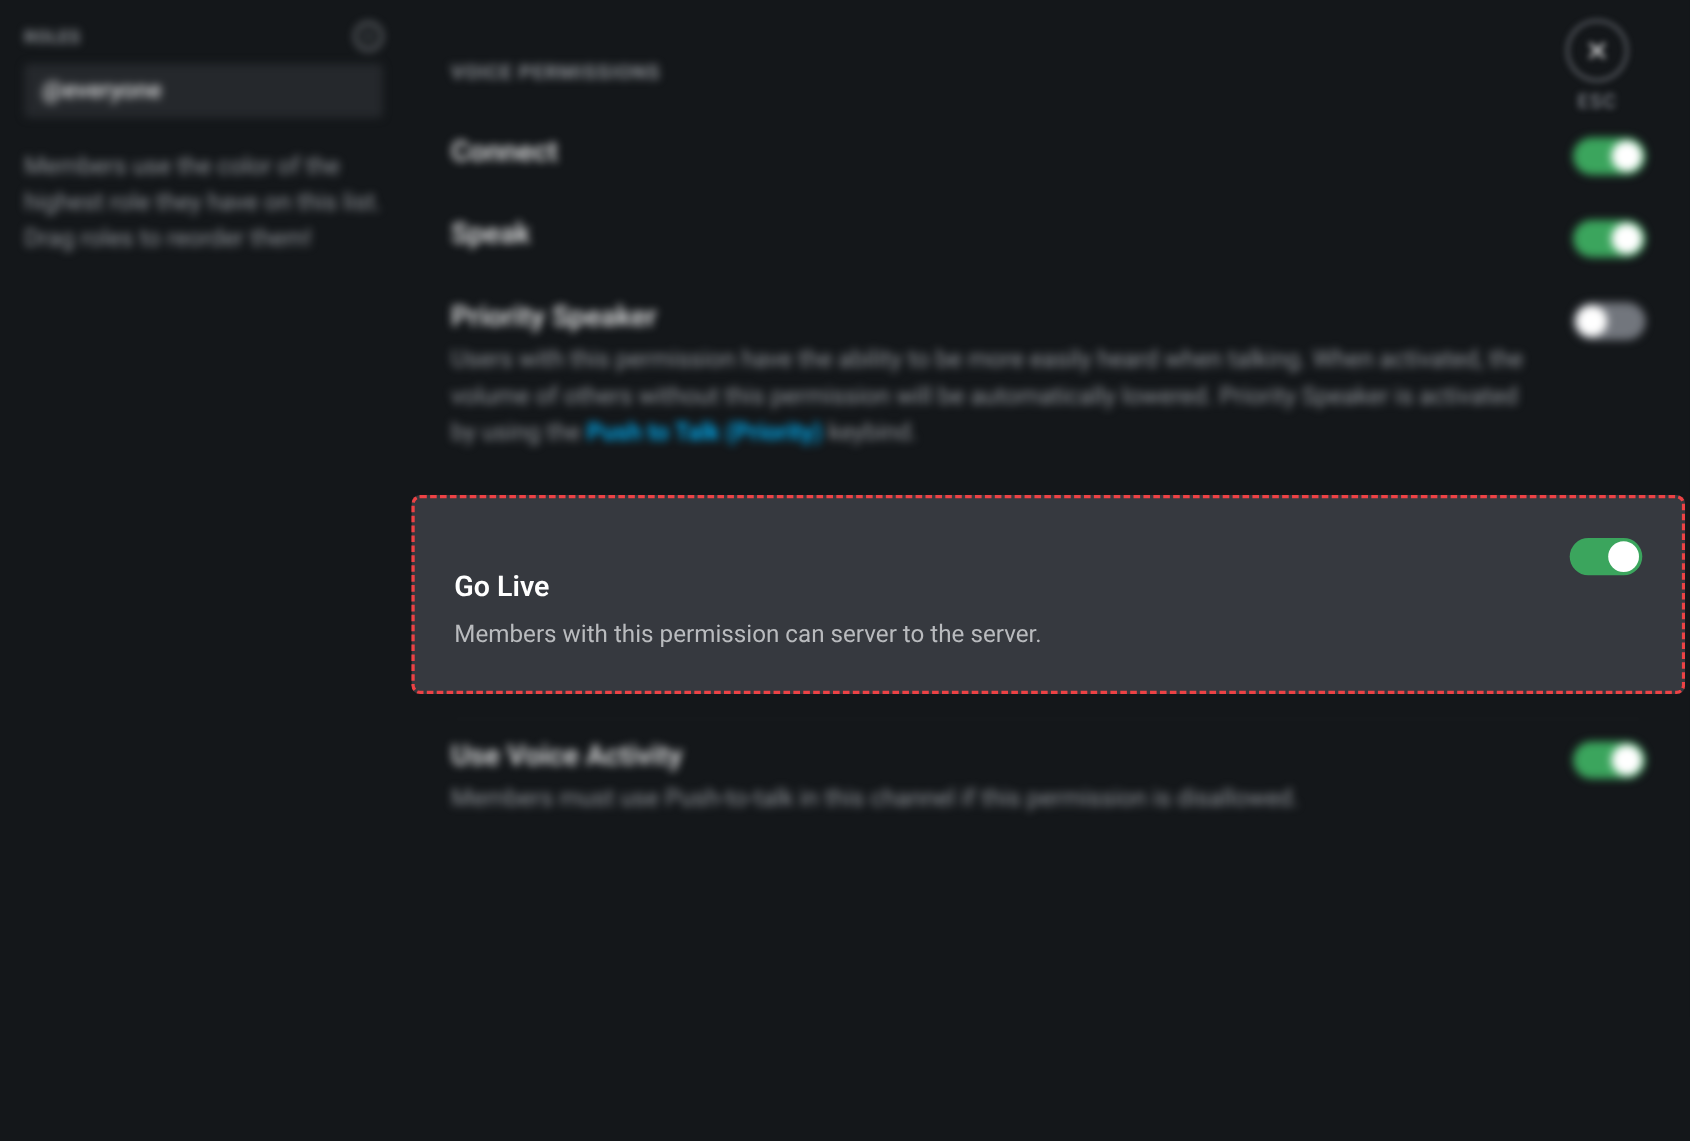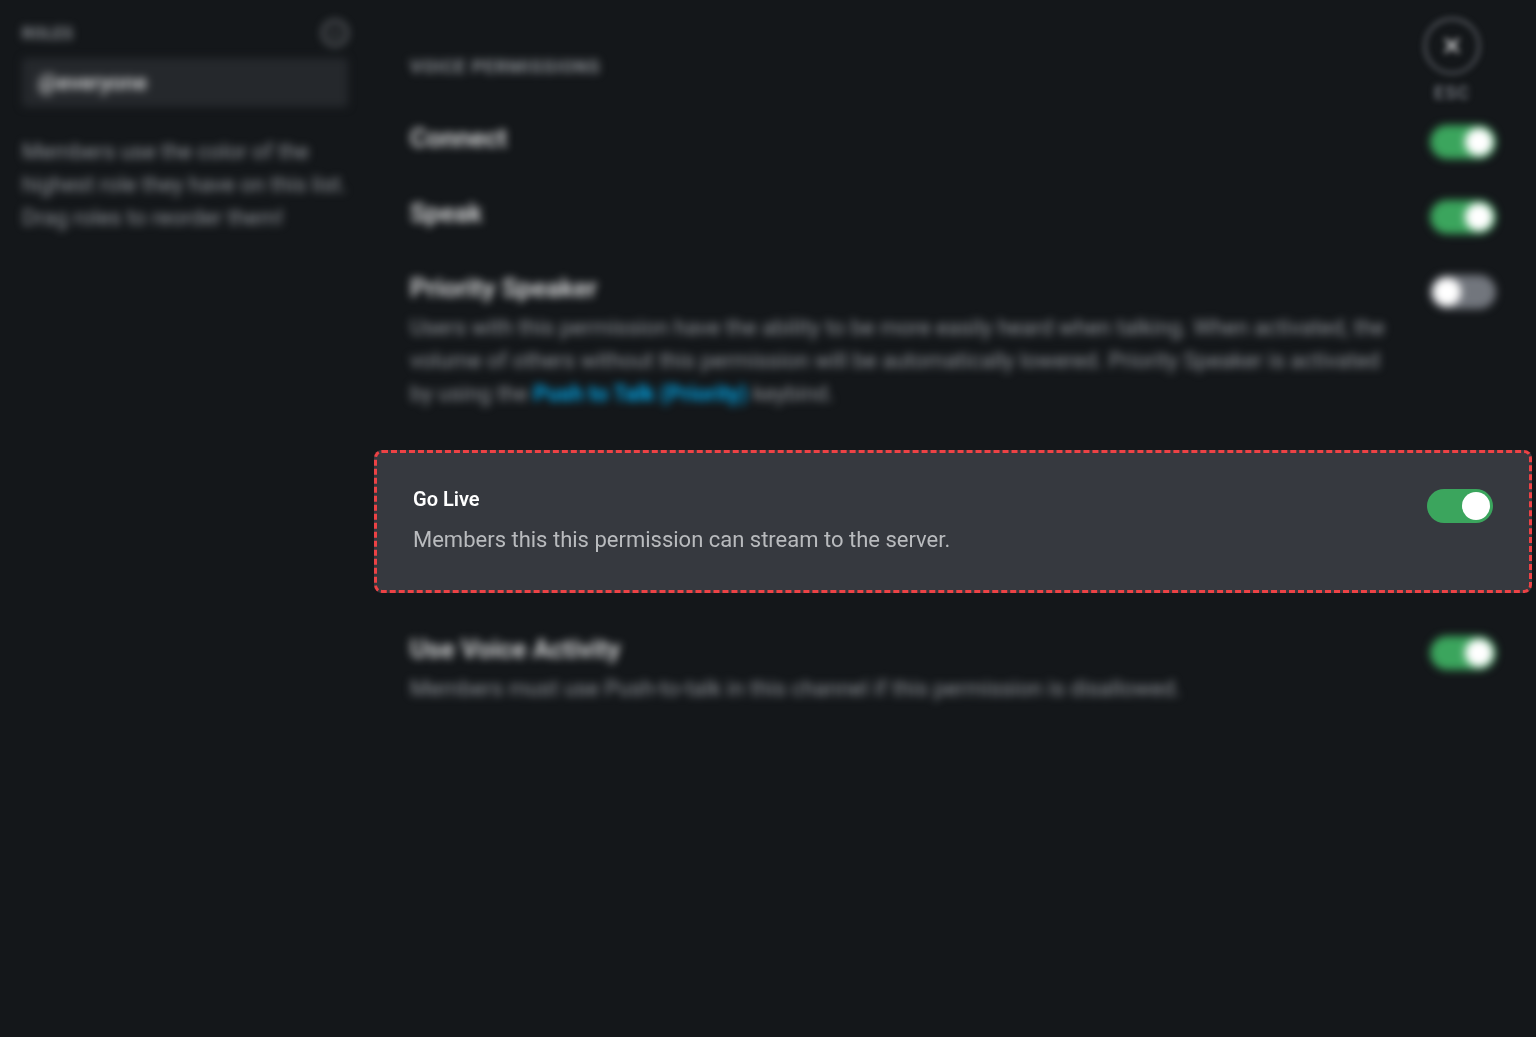--- a/index.html
+++ b/index.html
@@ -141,23 +141,24 @@
       border-radius: 8px;
       padding: 34px 36px;
       margin: 22px -36px 22px -36px;
       display: flex;
       align-items: flex-start;
       justify-content: space-between;
       filter: none;
     }
     .highlighted-row .perm-title {
       color: #ffffff;
-      font-size: 20px;
+      font-size: 26px;
       font-weight: 600;
       margin-bottom: 12px;
+      margin-top: 32px;
     }
     .highlighted-row .perm-desc {
       color: #b9bbbe;
       font-size: 22px;
     }
     .highlighted-row .toggle.on {
       background: #3ba55d;
     }
     .close-area {
       position: absolute;
@@ -244,21 +245,21 @@
         </div>
       </div>
       <div class="toggle off">
         <div class="toggle-knob"></div>
       </div>
     </div>
 
     <div class="highlighted-row">
       <div class="perm-text">
         <div class="perm-title">Go Live</div>
-        <div class="perm-desc">Members this this permission can stream to the server.</div>
+        <div class="perm-desc">Members with this permission can server to the server.</div>
       </div>
       <div class="toggle on">
         <div class="toggle-knob"></div>
       </div>
     </div>
 
     <div class="divider-after-highlight"></div>
 
     <div class="perm-row no-border">
       <div class="perm-text">

